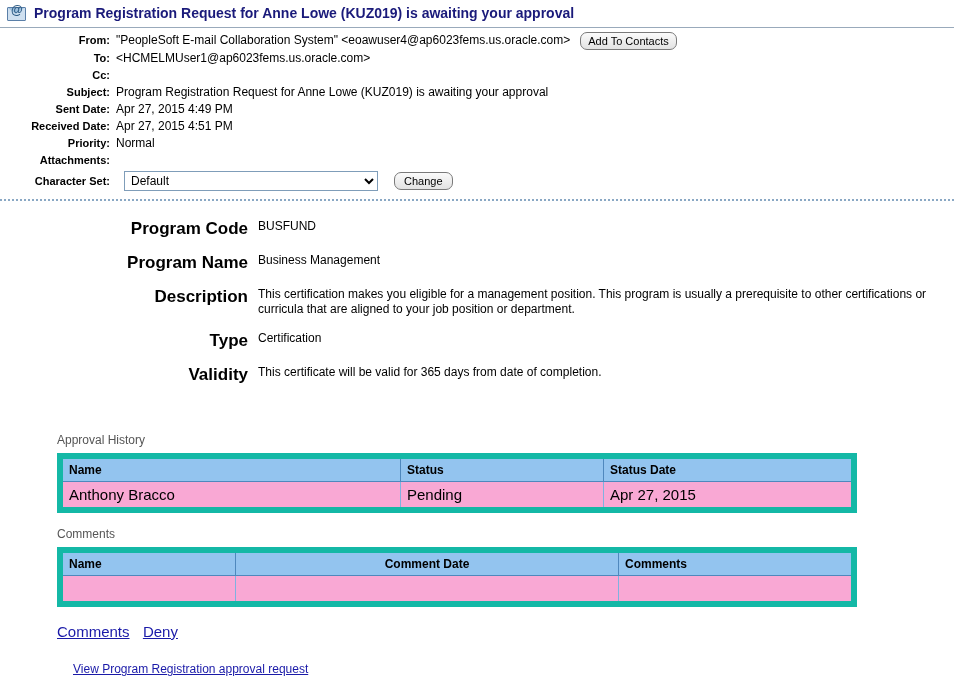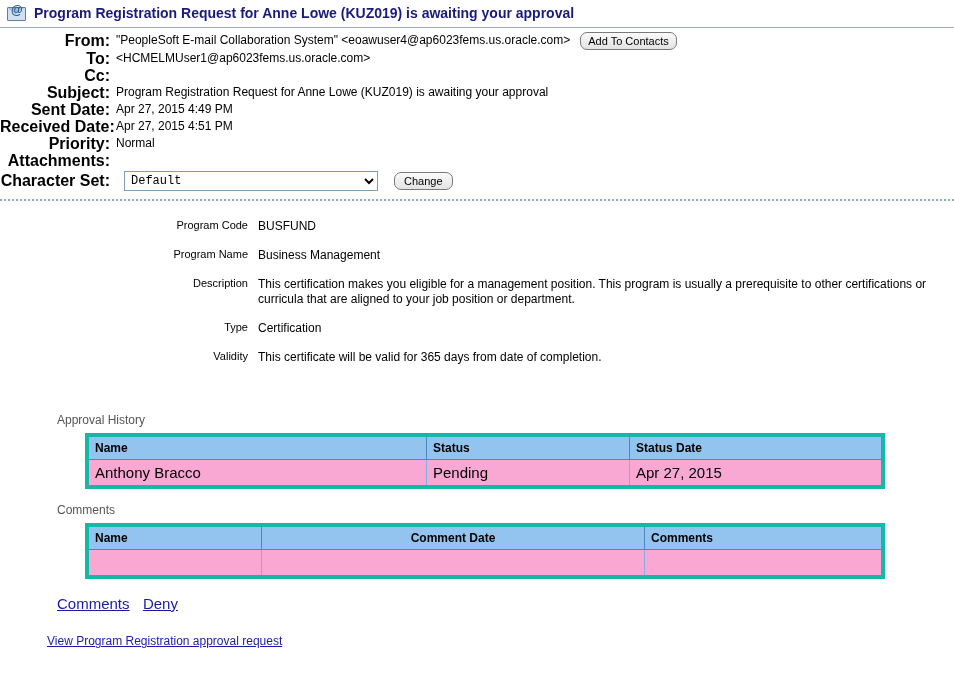--- a/index.html
+++ b/index.html
@@ -78,21 +78,21 @@
   .hrow {
     display: flex;
     align-items: flex-start;
     min-height: 17px;
     line-height: 17px;
   }
   .hlabel {
     width: 110px;
     text-align: right;
     font-weight: bold;
-    font-size: 16px;
+    font-size: 11px;
     padding-right: 6px;
     flex: 0 0 auto;
     white-space: nowrap;
   }
   .hvalue {
     font-size: 12px;
     white-space: nowrap;
   }
   .btn {
     font-family: "Liberation Sans", sans-serif;
@@ -105,21 +105,21 @@
     margin-left: 10px;
     cursor: pointer;
     line-height: 14px;
   }
   .btn-change {
     margin-left: 8px;
     padding: 1px 9px;
   }
   select.charset {
     width: 254px;
-    font-family: Liberation Mono, monospace;
+    font-family: Liberation Sans, sans-serif;
     font-size: 12px;
     padding: 1px 2px;
     border: 1px solid #7f9db9;
     background: #ffffff;
   }
   .hrow-charset {
     align-items: center;
     margin-top: 2px;
     line-height: normal;
     gap: 8px;
@@ -136,45 +136,44 @@
     margin-top: 16px;
     padding-left: 0;
   }
   .drow {
     display: flex;
     margin-bottom: 14px;
   }
   .dlabel {
     width: 248px;
     text-align: right;
-    font-weight: normal;
-    font-size: 11px;
+    font-weight: bold;
+    font-size: 17px;
     padding-right: 10px;
     flex: 0 0 auto;
   }
   .dvalue {
     font-size: 12px;
     max-width: 690px;
     line-height: 15px;
   }
 
   
   .section {
     margin-left: 57px;
   }
   .section-title {
     font-size: 12px;
     color: #555555;
     margin-bottom: 6px;
   }
   table.grid {
     border-collapse: collapse;
-    border: 4px solid #14b8a6;
+    border: 6px solid #14b8a6;
     table-layout: fixed;
-    margin-left: 28px;
   }
   table.grid th {
     background: #93c4ef;
     border: 1px solid #4f88bd;
     font-size: 12px;
     font-weight: bold;
     text-align: left;
     padding: 4px 6px;
     color: #000;
   }
@@ -194,21 +193,21 @@
     margin-top: 16px;
   }
   .actions a {
     color: #1a1aa8;
     font-size: 15px;
     text-decoration: underline;
     margin-right: 10px;
     cursor: pointer;
   }
   .footer-link {
-    margin-left: 47px;
+    margin-left: 73px;
     margin-top: 22px;
   }
   .footer-link a {
     color: #1a1aa8;
     font-size: 12px;
     text-decoration: underline;
     cursor: pointer;
   }
 </style>
 </head>

